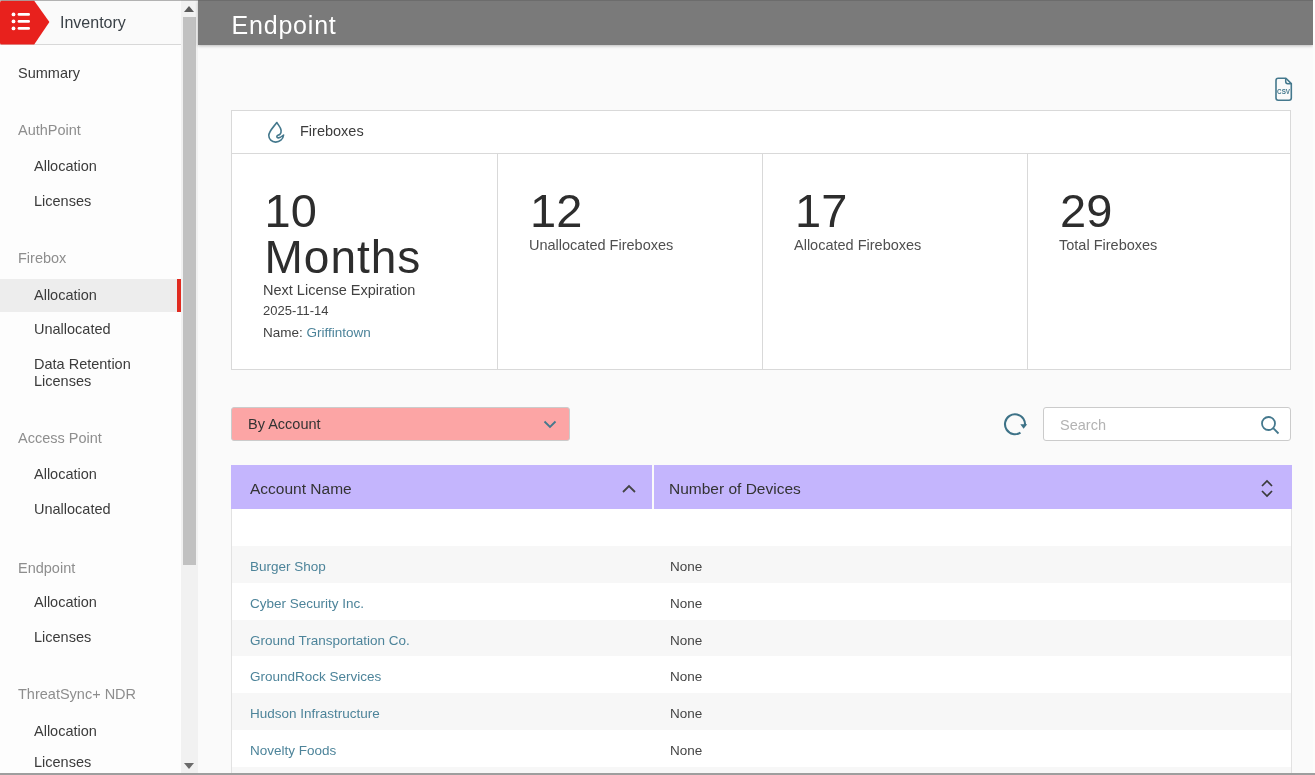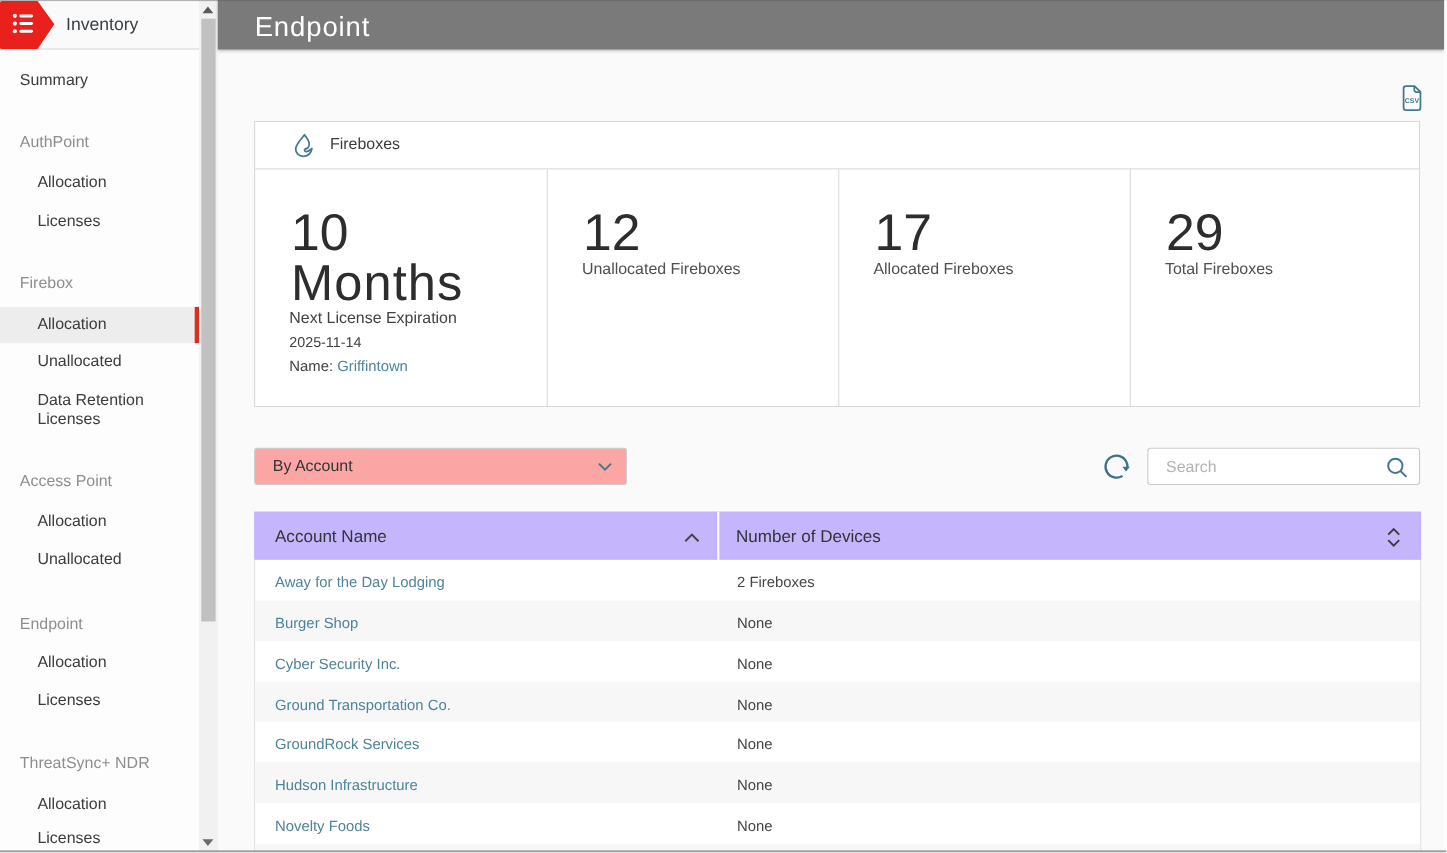--- a/index.html
+++ b/index.html
@@ -167,24 +167,20 @@
   </svg>
   <div class="abs" id="theaddiv"></div>
   <div class="abs th" style="left:438px;">Number of Devices</div>
   <svg class="abs" style="left:1028.5px; top:14px;" width="14" height="19" viewBox="0 0 14 19">
     <path d="M2 7 L7 2 L12 7" fill="none" stroke="#3a3a3a" stroke-width="1.7"></path>
     <path d="M2 12 L7 17 L12 12" fill="none" stroke="#3a3a3a" stroke-width="1.7"></path>
   </svg>
 </div>
 
 <div class="abs" id="tbody">
-  <div class="abs row" style="top:0;">
-      <span class="alink">Away for the Day Lodging</span>
-      <span class="aval">2 Fireboxes</span>
-    </div>
   <div class="abs row rowalt" style="top:36.9px;">
       <span class="alink">Burger Shop</span>
       <span class="aval">None</span>
     </div>
   <div class="abs row" style="top:73.7px;">
       <span class="alink">Cyber Security Inc.</span>
       <span class="aval">None</span>
     </div>
   <div class="abs row rowalt" style="top:110.6px;">
       <span class="alink">Ground Transportation Co.</span>

